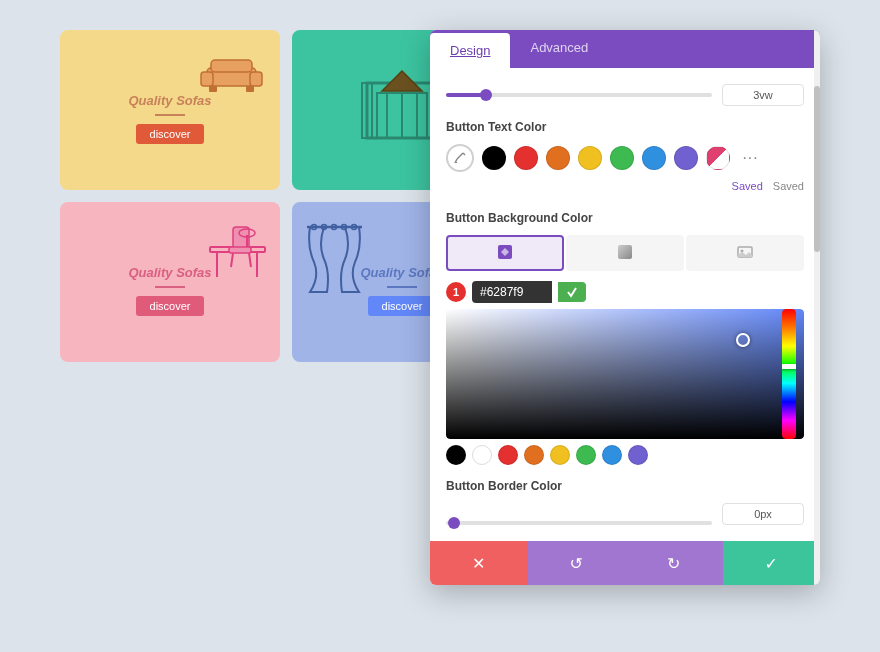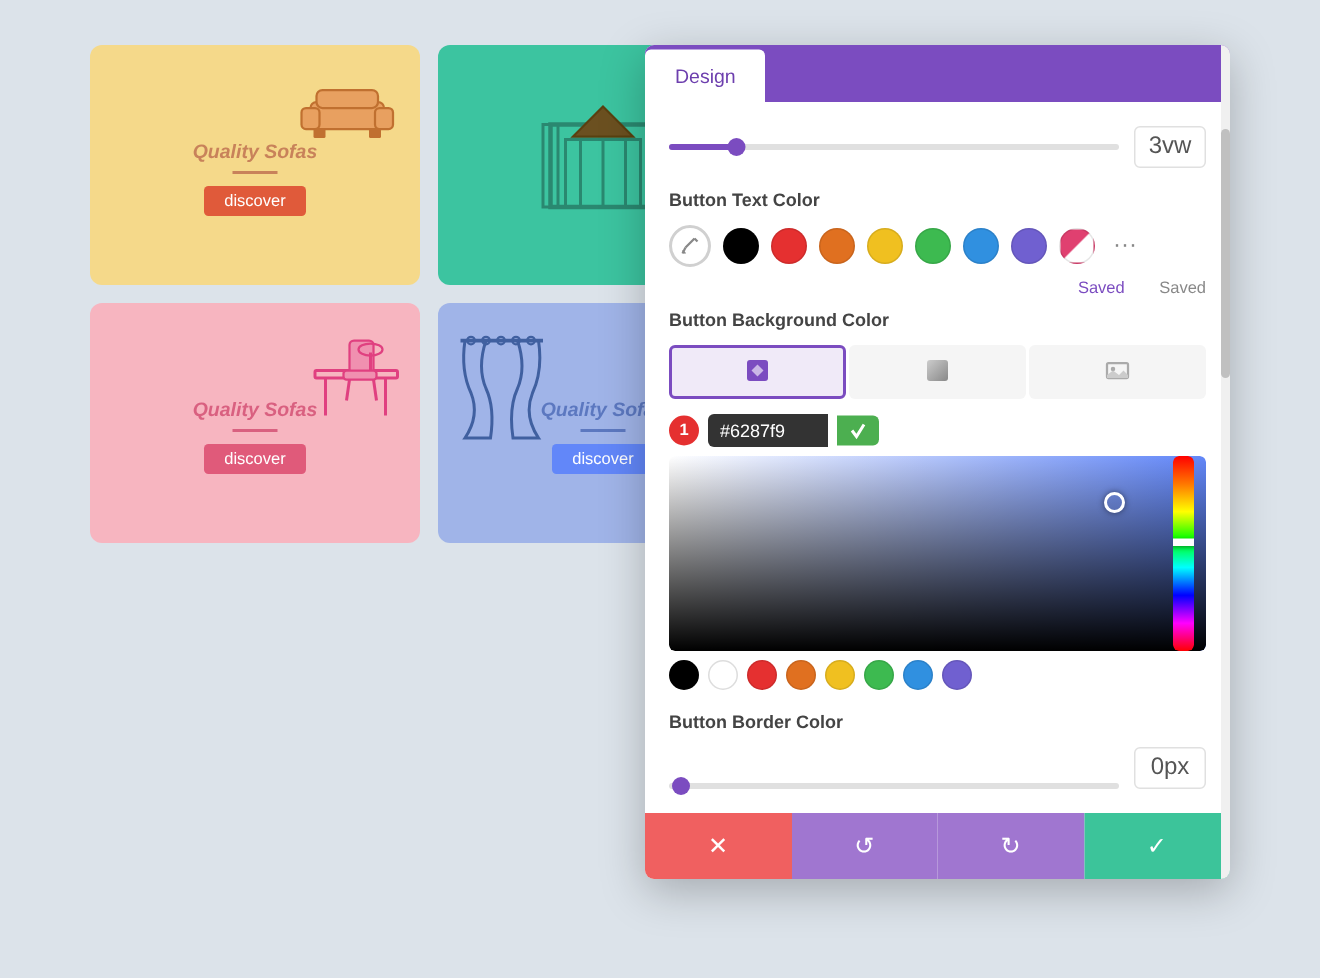--- a/index.html
+++ b/index.html
@@ -154,20 +154,21 @@
       font-size: 13px;
       cursor: pointer;
       font-weight: 500;
     }
 
     .tab.active {
       background: #fff;
       color: #6d3fae;
       border-radius: 4px 4px 0 0;
       margin-top: 3px;
+      text-decoration: underline;
     }
 
     
     .modal-body {
       padding: 16px;
       background: #fff;
     }
 
     
     .slider-row {
@@ -197,25 +198,25 @@
       height: 12px;
       background: #7b4cc0;
       border-radius: 50%;
       position: absolute;
       left: 15%;
       top: -4px;
       transform: translateX(-50%);
     }
 
     .slider-value {
-      width: 48px;
+      width: 82px;
       padding: 4px 8px;
       border: 1px solid #e0e0e0;
       border-radius: 4px;
-      font-size: 16px;
+      font-size: 11px;
       text-align: center;
       color: #555;
     }
 
     
     .section-label {
       font-size: 12px;
       font-weight: 600;
       color: #444;
       margin-bottom: 10px;
@@ -256,24 +257,24 @@
       display: flex;
       align-items: center;
       justify-content: center;
       font-size: 16px;
       color: #888;
       cursor: pointer;
     }
 
     .saved-recent {
       display: flex;
-      gap: 23px;
+      gap: 10px;
       justify-content: flex-end;
       font-size: 11px;
-      margin-bottom: 8px;
+      margin-bottom: 19px;
     }
 
     .saved-label { color: #7b4cc0; font-weight: 500; }
     .recent-label { color: #888; }
 
     
     .bg-color-options {
       display: flex;
       gap: 2px;
       margin-bottom: 10px;
@@ -529,20 +530,21 @@
     <div class="arrow-line"></div>
   </div>
 
 </div>
 
 <div class="modal-overlay">
 
 
   <div class="modal-tabs">
     <div class="tab active">Design</div>
+    <div class="tab">Advanced</div>
   </div>
 
   <div class="modal-body">
 
     <div class="slider-row">
       <div class="slider-track">
         <div class="slider-fill"></div>
         <div class="slider-thumb"></div>
       </div>
       <input class="slider-value" type="text" value="3vw" style="">

